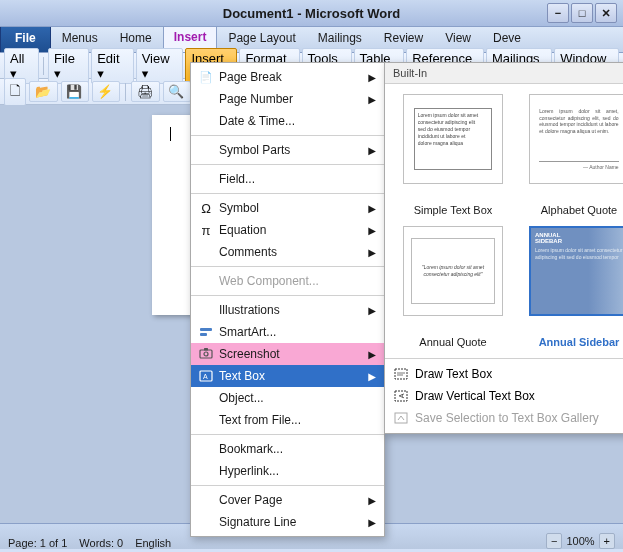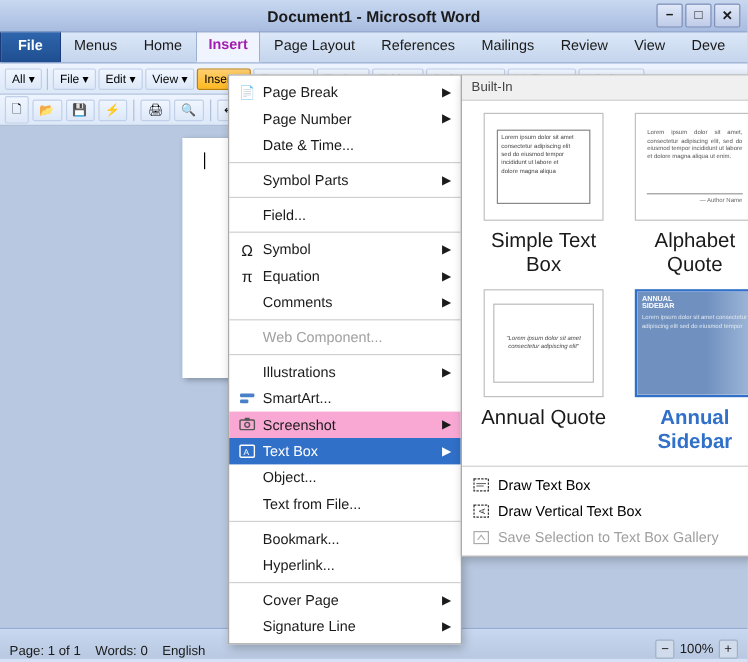--- a/index.html
+++ b/index.html
@@ -82,21 +82,21 @@
       gap: 2px;
       font-size: 11px;
     }
     .tb-sep { width: 1px; height: 18px; background: #b0c0d8; margin: 0 2px; }
     .tb-btn {
       padding: 2px 5px;
       background: linear-gradient(to bottom, #f0f6ff, #dde8f8);
       border: 1px solid #c0d0e8;
       border-radius: 2px;
       cursor: pointer;
-      font-size: 10px;
+      font-size: 13px;
       display: flex; align-items: center; gap: 2px;
     }
     .tb-btn.active { background: linear-gradient(to bottom, #ffd070, #ffb820); border-color: #c08000; }
     .tb-dropdown {
       background: linear-gradient(to bottom, #f0f6ff, #dde8f8);
       border: 1px solid #c0d0e8;
       border-radius: 2px;
       padding: 1px 14px 1px 4px;
       font-size: 11px;
       cursor: pointer;
@@ -264,22 +264,22 @@
     }
     .tb-preview-sidebar {
       background: linear-gradient(to right, #7090c0 60%, #a0b8d8 100%);
       color: white;
       font-size: 7px;
       display: flex;
       flex-direction: column;
       padding: 4px;
     }
     .tb-label {
-      font-size: 17px;
-      margin-top: 7px;
+      font-size: 11px;
+      margin-top: 20px;
       text-align: center;
       color: #1a1a1a;
     }
     .tb-label.selected { color: #3070c8; font-weight: bold; }
 
     .sub-menu-actions {
       border-top: 1px solid #d0d0d0;
       padding: 4px 0;
     }
     .sub-action {
@@ -308,21 +308,20 @@
     <div class="title-btn">✕</div>
   </div>
 </div>
 
 <div class="ribbon-tabs">
   <div class="rtab file-tab">File</div>
   <div class="rtab">Menus</div>
   <div class="rtab">Home</div>
   <div class="rtab active">Insert</div>
   <div class="rtab">Page Layout</div>
-  <div class="rtab">References</div>
   <div class="rtab">Mailings</div>
   <div class="rtab">Review</div>
   <div class="rtab">View</div>
   <div class="rtab">Deve</div>
 </div>
 
 <div class="toolbar-row">
   <div class="tb-btn">All ▾</div>
   <div class="tb-sep"></div>
   <div class="tb-btn">File ▾</div>

